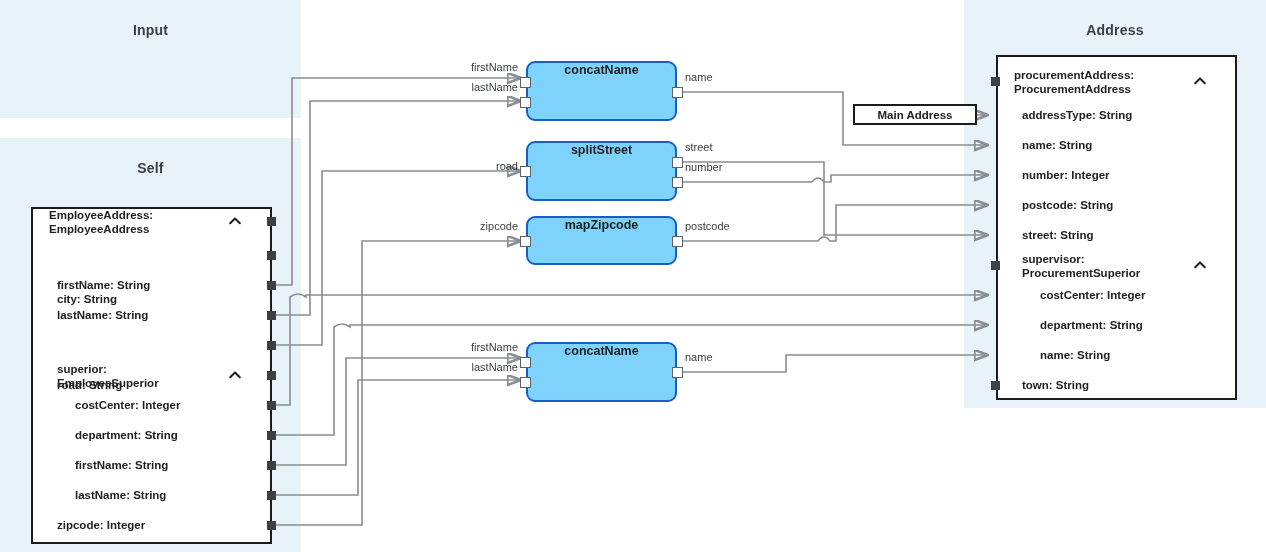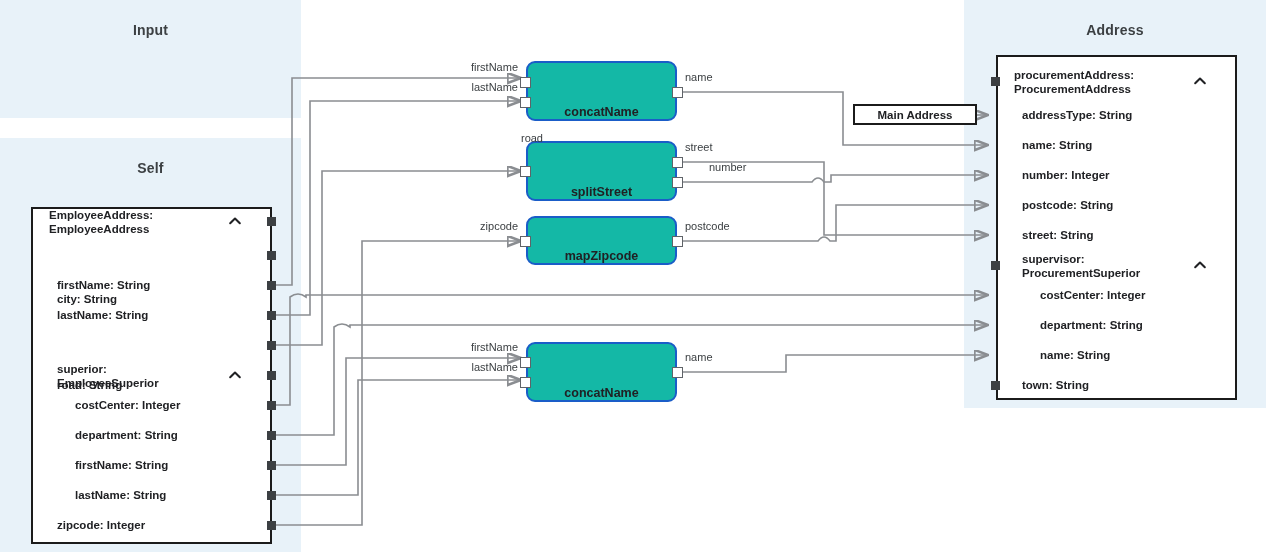--- a/index.html
+++ b/index.html
@@ -29,23 +29,23 @@
   }
   .chev{position:absolute;width:14px;height:14px;}
 
   
   .port-sq{
     position:absolute;width:9px;height:9px;background:#3c4043;
   }
 
   
   .fnode{
-    position:absolute;background:#14b8a6;border:2px solid #1a5dc8;
+    position:absolute;background:#7dd3fc;border:2px solid #1a5dc8;
     border-radius:9px;box-sizing:border-box;
-    display:flex;align-items:flex-end;justify-content:center;
+    display:flex;align-items:flex-start;justify-content:center;
   }
   .fnode-label{font-size:12.5px;font-weight:bold;color:#202124;}
   .fport{
     position:absolute;width:11px;height:11px;
     background:#ffffff;border:1.4px solid #5f6368;box-sizing:border-box;
   }
   .pin-label{
     position:absolute;font-size:11px;color:#3c4043;white-space:nowrap;
   }
 
@@ -150,25 +150,25 @@
     <div class="fport" style="left: 520px; top: 77px;"></div>
     <div class="pin-label" style="left: 518px; top: 61px; transform: translateX(-100%);">firstName</div>
     <div class="fport" style="left: 520px; top: 97px;"></div>
     <div class="pin-label" style="left: 518px; top: 81px; transform: translateX(-100%);">lastName</div>
     <div class="fport" style="left: 672px; top: 87px;"></div>
     <div class="pin-label" style="left: 685px; top: 71px;">name</div>
     <div class="fnode" style="left: 526px; top: 141px; width: 151px; height: 60px; border-color: rgb(26, 93, 200);">
       <span class="fnode-label">splitStreet</span>
     </div>
     <div class="fport" style="left: 520px; top: 166px;"></div>
-    <div class="pin-label" style="left: 518px; top: 132px; transform: translateX(-100%); margin-left: 25px;">road</div>
+    <div class="pin-label" style="left: 518px; top: 160px; transform: translateX(-100%);">road</div>
     <div class="fport" style="left: 672px; top: 157px;"></div>
     <div class="pin-label" style="left: 685px; top: 141px;">street</div>
     <div class="fport" style="left: 672px; top: 177px;"></div>
-    <div class="pin-label" style="left: 685px; top: 161px; margin-left: 24px;">number</div>
+    <div class="pin-label" style="left: 685px; top: 161px;">number</div>
     <div class="fnode" style="left: 526px; top: 216px; width: 151px; height: 49px; border-color: rgb(26, 93, 200);">
       <span class="fnode-label">mapZipcode</span>
     </div>
     <div class="fport" style="left: 520px; top: 236px;"></div>
     <div class="pin-label" style="left: 518px; top: 220px; transform: translateX(-100%); text-align: center;">zipcode</div>
     <div class="fport" style="left: 672px; top: 236px;"></div>
     <div class="pin-label" style="left: 685px; top: 220px;">postcode</div>
     <div class="fnode" style="left: 526px; top: 342px; width: 151px; height: 60px; border-color: rgb(26, 93, 200);">
       <span class="fnode-label">concatName</span>
     </div>

